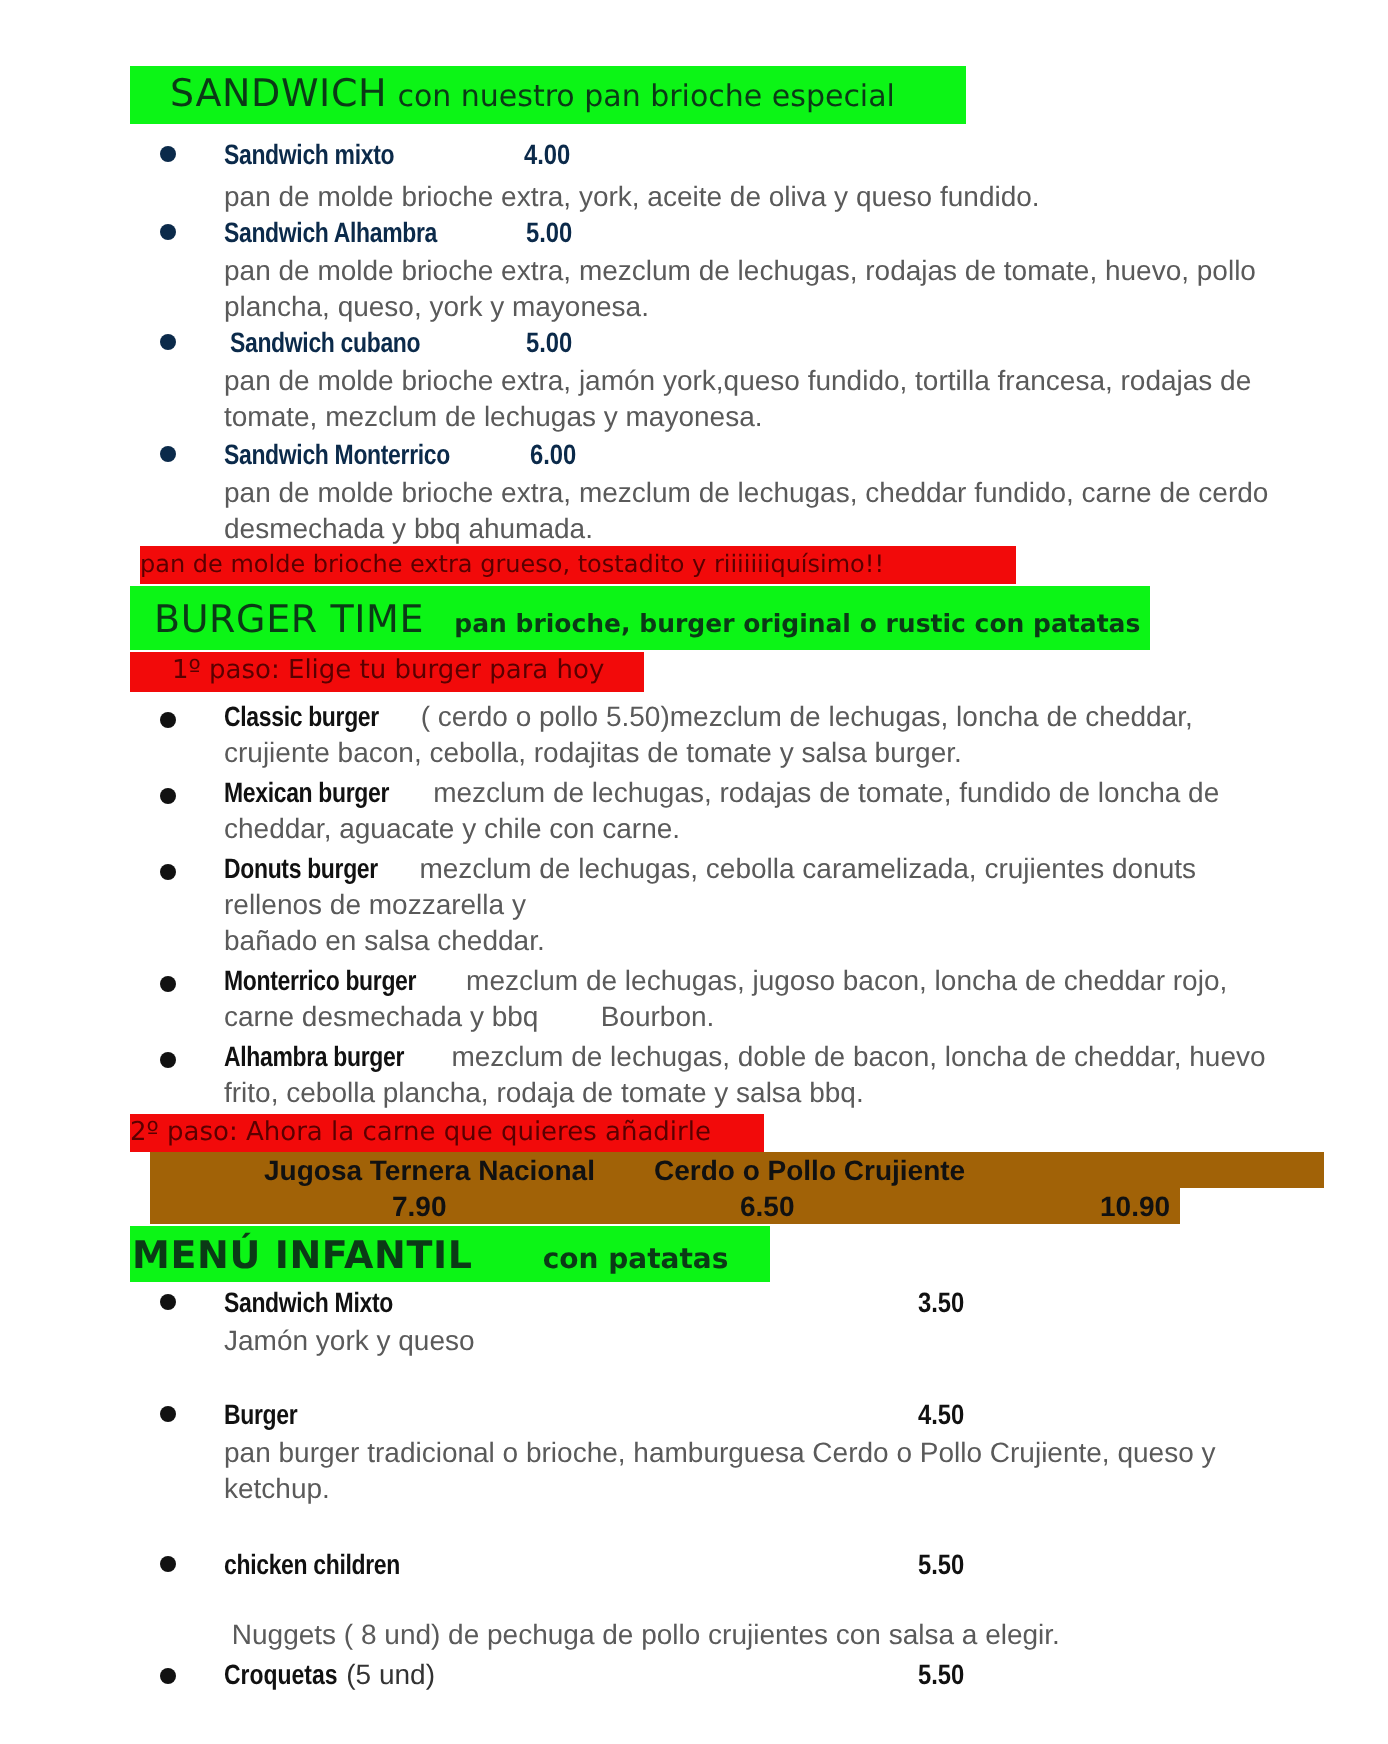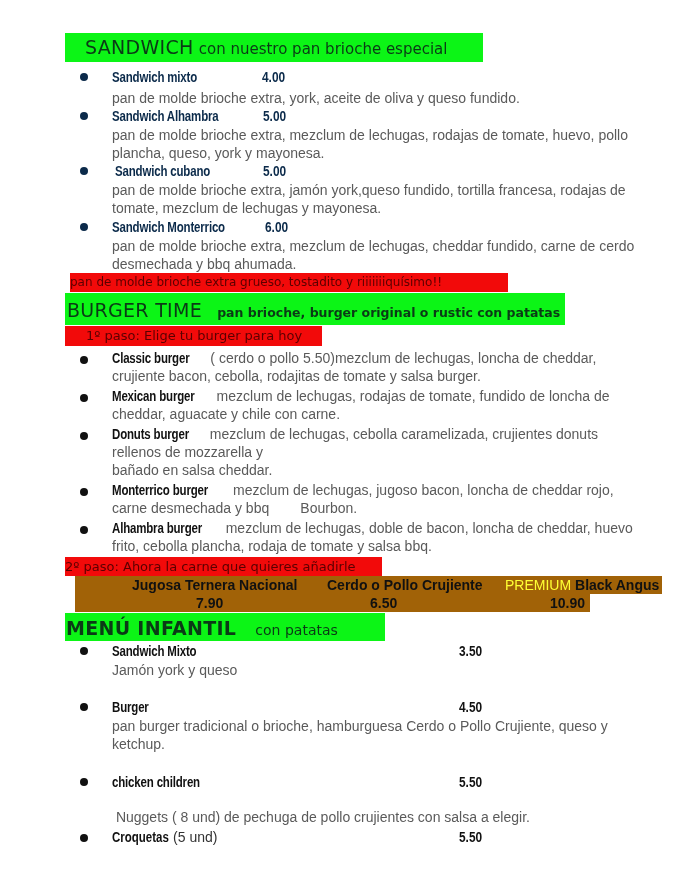--- a/index.html
+++ b/index.html
@@ -50,21 +50,21 @@
   <div class="desc" style="top:181px; width:545px;">pan de molde brioche extra, jamón york,queso fundido, tortilla francesa, rodajas de tomate, mezclum de lechugas y mayonesa.</div>
 
   <span class="bullet navy" style="top:223px;"></span>
   <span class="name navy" style="top:219px;">Sandwich Monterrico</span>
   <span class="price navy" style="left:265px; top:219px;">6.00</span>
   <div class="desc" style="top:237px; width:530px;">pan de molde brioche extra, mezclum de lechugas, cheddar fundido, carne de cerdo desmechada y bbq ahumada.</div>
 </div>
 
 <div class="band red" style="left:70px; top:273px; width:438px; height:19px; line-height:19px; font-size:12px;">pan de molde brioche extra grueso, tostadito y riiiiiiiquísimo!!</div>
 
-<div class="band green" style="left:65px; top:293px; width:498px; height:32px; line-height:34px; padding-left:2px;">
+<div class="band green" style="left:65px; top:293px; width:498px; height:32px; line-height:34px; padding-left:12px;">
   <span class="sec-title-big">BURGER TIME</span>
   <span style="font-size:12.5px; font-weight:bold; margin-left:10px;">pan brioche, burger original o rustic con patatas</span>
 </div>
 
 <div class="band red" style="left:65px; top:326px; width:236px; height:20px; line-height:20px; font-size:13px;padding-left:21px;">1º paso:  Elige tu burger para hoy</div>
 
 <div>
   <span class="bullet" style="top:356px;"></span>
   <div class="desc" style="top:349px;">
     <b class="name black" style="position:relative; left:0; display:inline-block;">Classic burger</b><span>  ( cerdo o pollo 5.50)mezclum de lechugas, loncha de cheddar,</span><br>
@@ -96,34 +96,31 @@
     <span>frito, cebolla plancha, rodaja de tomate y salsa bbq.</span>
   </div>
 </div>
 
 <div class="band red" style="left:65px; top:557px; width:317px; height:19px; line-height:19px; font-size:13px;">2º paso:  Ahora la carne que quieres añadirle</div>
 
 <div>
   <div class="table-row" style="top:576px; width:587px;">
     <span class="cell" style="left:57px;">Jugosa Ternera Nacional</span>
     <span class="cell" style="left:252px;">Cerdo o Pollo Crujiente</span>
-    <span class="cell" style="left:430px;">
-      <span class="premium">PREMIUM</span><span> Black Angus</span>
-    </span>
   </div>
   <div class="table-row" style="top:594px; width:515px;">
     <span class="cell" style="left:121px;">7.90</span>
     <span class="cell" style="left:295px;">6.50</span>
     <span class="cell" style="left:475px;">10.90</span>
   </div>
 </div>
 
 <div class="band green" style="left:65px; top:613px; width:319px; height:28px; line-height:30px; padding-left:1px;">
   <span class="sec-title-big" style="font-weight:bold;">MENÚ INFANTIL</span>
-  <span style="font-size:14px; font-weight:normal; margin-left:14px;">con patatas</span>
+  <span style="font-size:14px; font-weight:bold; margin-left:30px;">con patatas</span>
 </div>
 
 <div>
   <span class="bullet" style="top:647px;"></span>
   <span class="name black" style="top:643px;">Sandwich Mixto</span>
   <span class="price black" style="left:459px; top:643px;">3.50</span>
   <div class="desc" style="top:661px;">Jamón york y queso</div>
 
   <span class="bullet" style="top:703px;"></span>
   <span class="name black" style="top:699px;">Burger</span>

